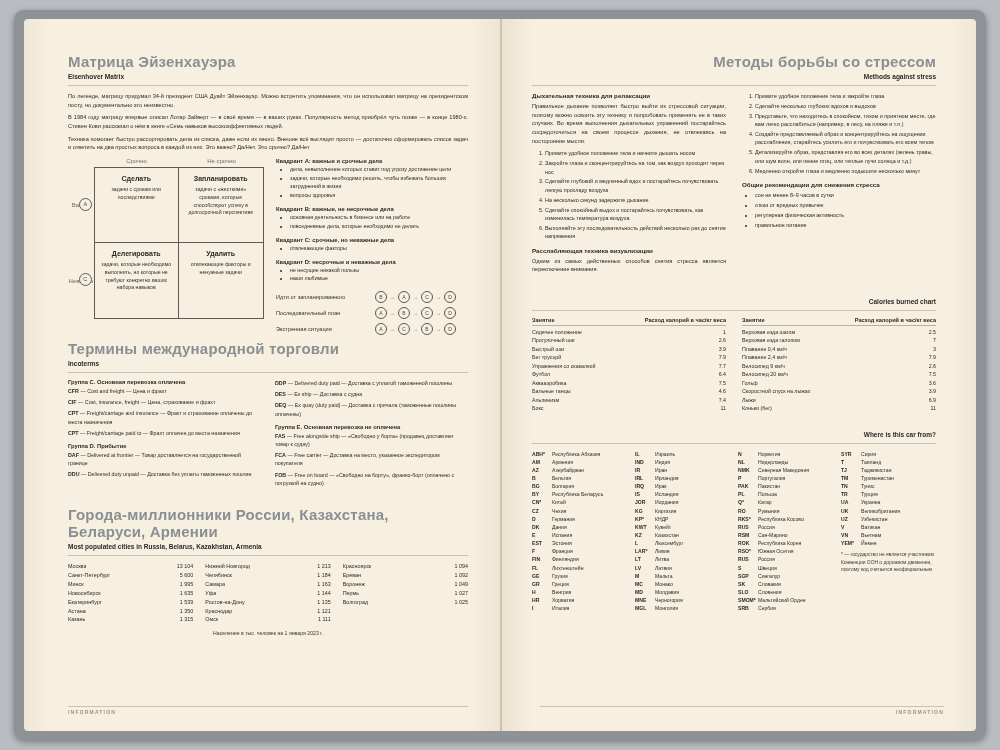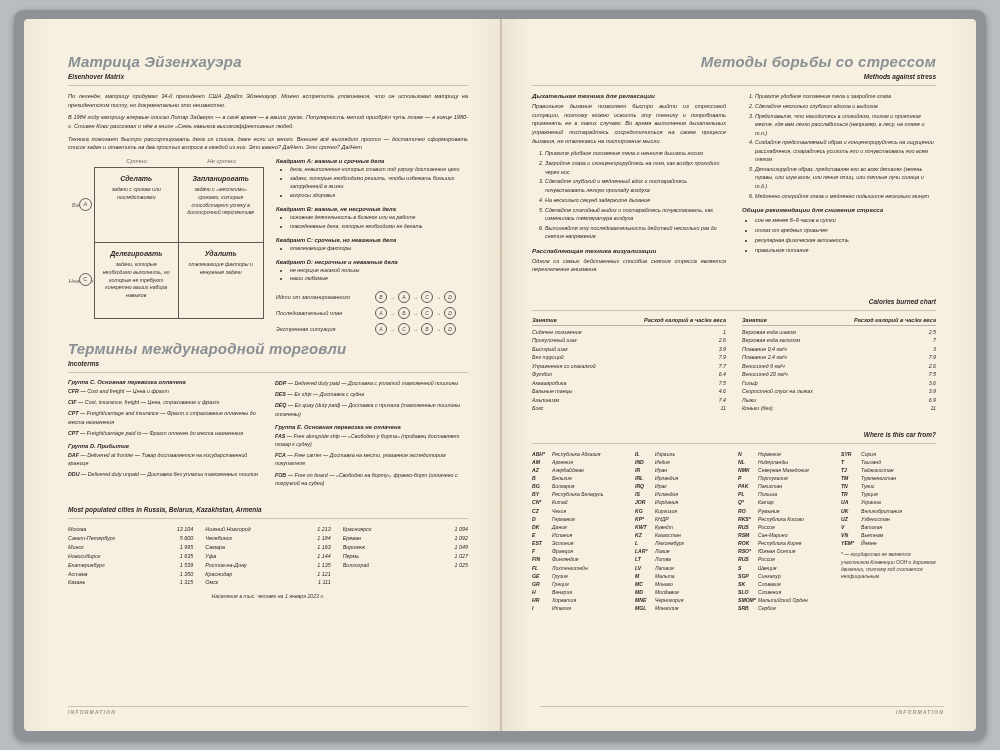--- a/index.html
+++ b/index.html
@@ -16,21 +16,20 @@
   }
   .pages{
     position:absolute;left:10px;top:9px;width:952px;height:712px;
     display:flex;
   }
   .page{
     position:relative;
     width:476px;height:712px;
     background:#f6efe0;
     overflow:hidden;
-    font-style:italic;
   }
   .page.left{
     border-radius:4px 0 0 4px;
     background:linear-gradient(to right,#efe7d7 0%, #f7f0e1 6%, #f7f0e1 93%, #eee5d4 100%);
   }
   .page.right{
     border-radius:0 4px 4px 0;
     background:linear-gradient(to left,#efe7d7 0%, #f7f0e1 6%, #f7f0e1 93%, #eae1cf 100%);
   }
   .gutter{
@@ -250,20 +249,21 @@
           <div class="defl"><b>DEQ</b> <span>— Ex quay (duty paid) — Доставка с причала (таможенные пошлины оплачены)</span></div>
           <div class="grpT" style="margin-top:6px;">Группа E. Основная перевозка не оплачена</div>
           <div class="defl"><b>FAS</b> <span>— Free alongside ship — «Свободно у борта» (продавец доставляет товар к судну)</span></div>
           <div class="defl"><b>FCA</b> <span>— Free carrier — Доставка на место, указанное экспедитором покупателя</span></div>
           <div class="defl"><b>FOB</b> <span>— Free on board — «Свободно на борту», франко-борт (оплачено с погрузкой на судно)</span></div>
         </div>
       </div>
     </section>
 
     <section style="margin-top:16px;">
+      <h2 class="sec">Города-миллионники России, Казахстана, Беларуси, Армении</h2>
       <div class="sub">Most populated cities in Russia, Belarus, Kazakhstan, Armenia</div>
       <div class="rule"></div>
       <div class="citytab">
         <div class="citycol">
           <div class="cityrow">
                   <span class="nm">Москва</span>
                   <span class="vl">13 104</span>
                 </div>
           <div class="cityrow">
                   <span class="nm">Санкт-Петербург</span>

